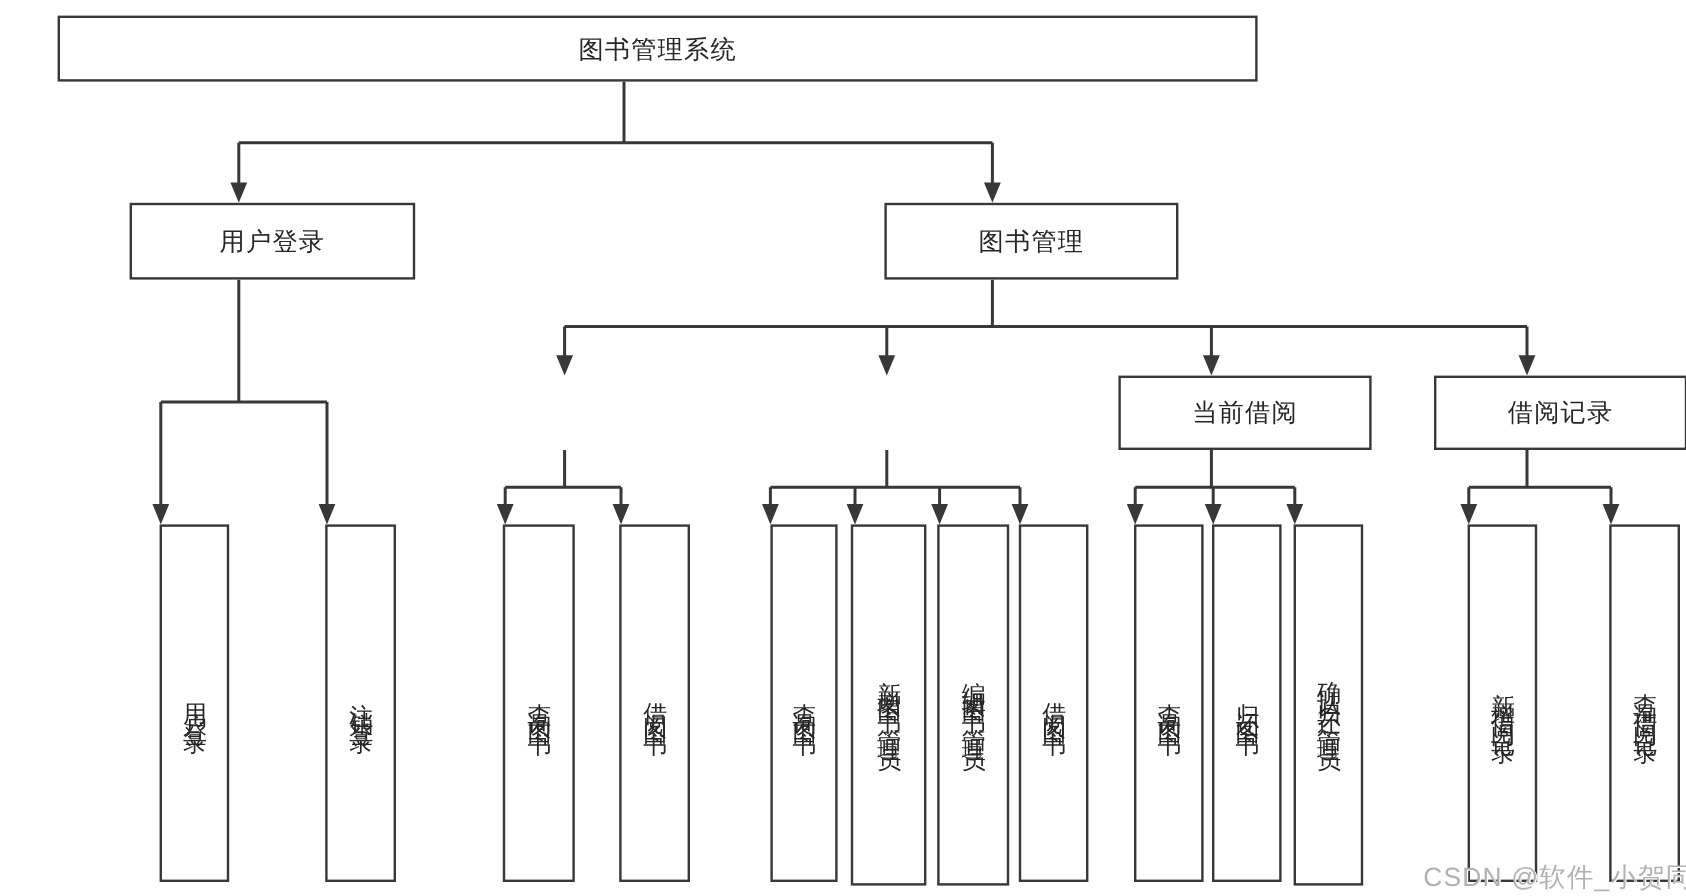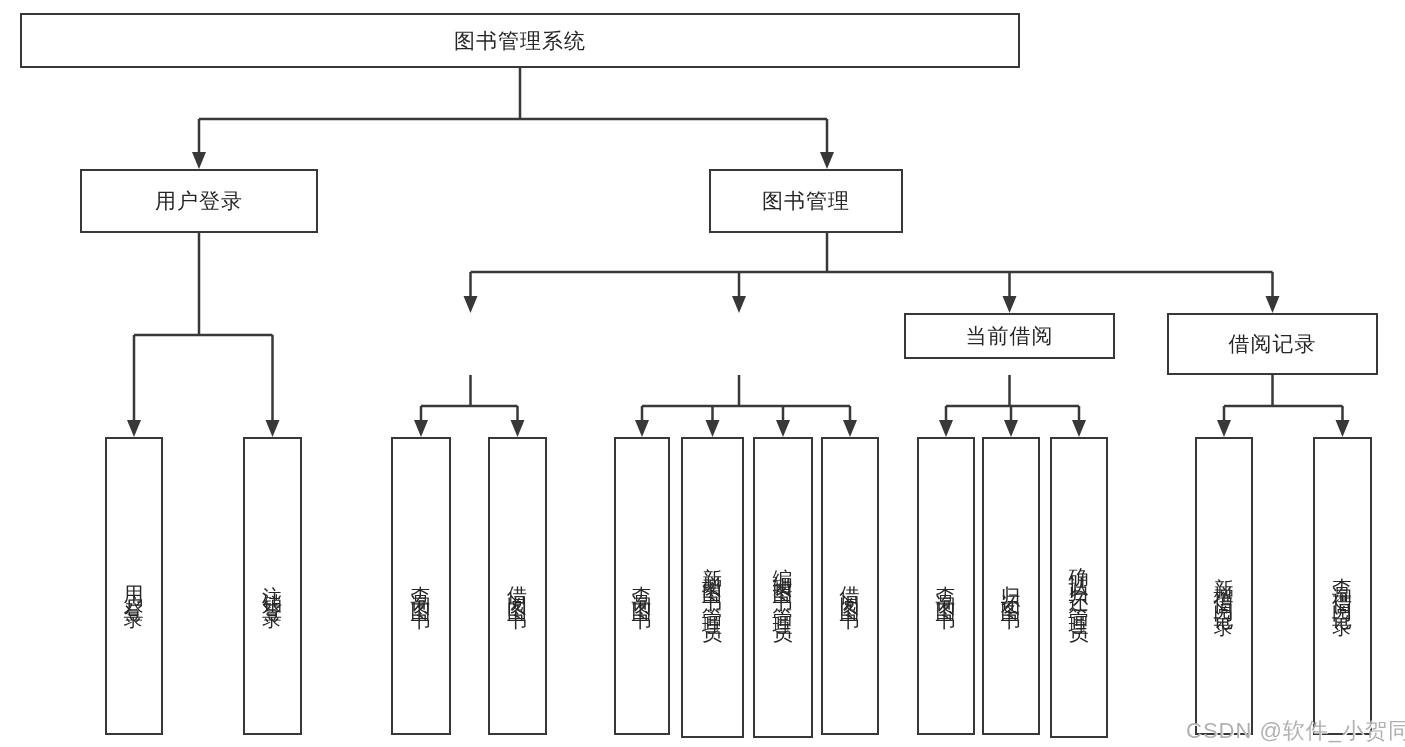--- a/index.html
+++ b/index.html
@@ -19,20 +19,21 @@
     pointer-events: none;
   }
   .box {
     position: absolute;
     box-sizing: border-box;
     border: 2.5px solid #383838;
     background: #ffffff;
     display: flex;
     align-items: center;
     justify-content: center;
+    margin-left: 28px;
   }
   .h-label {
     font-size: 21px;
     letter-spacing: 1px;
     white-space: nowrap;
   }
   .v-label {
     writing-mode: vertical-rl;
     text-orientation: mixed;
     font-size: 20px;
@@ -95,25 +96,25 @@
       M1335.5 420 L1349.5 420 L1342.5 437 Z"></path>
   </svg>
 
   <div class="box" style="left:20px; top:13px; width:1000px; height:55px;">
     <span class="h-label">图书管理系统</span>
   </div>
 
   <div class="box" style="left:80px; top:169px; width:238px; height:64px;">
     <span class="h-label">用户登录</span>
   </div>
-  <div class="box" style="left:709px; top:169px; width:194px; height:64px;">
+  <div class="box" style="left:709px; top:169px; width:245px; height:64px;">
     <span class="h-label">图书管理</span>
   </div>
 
-  <div class="box" style="left:904px; top:313px; width:211px; height:46px;">
+  <div class="box" style="left:904px; top:313px; width:211px; height:62px;">
     <span class="h-label">当前借阅</span>
   </div>
   <div class="box" style="left:1167px; top:313px; width:211px; height:62px;">
     <span class="h-label">借阅记录</span>
   </div>
 
   <div class="box" style="left:105px; top:437px; width:58px; height:298px;">
     <span class="v-label">用户登录</span>
   </div>
   <div class="box" style="left:243px; top:437px; width:59px; height:298px;">

